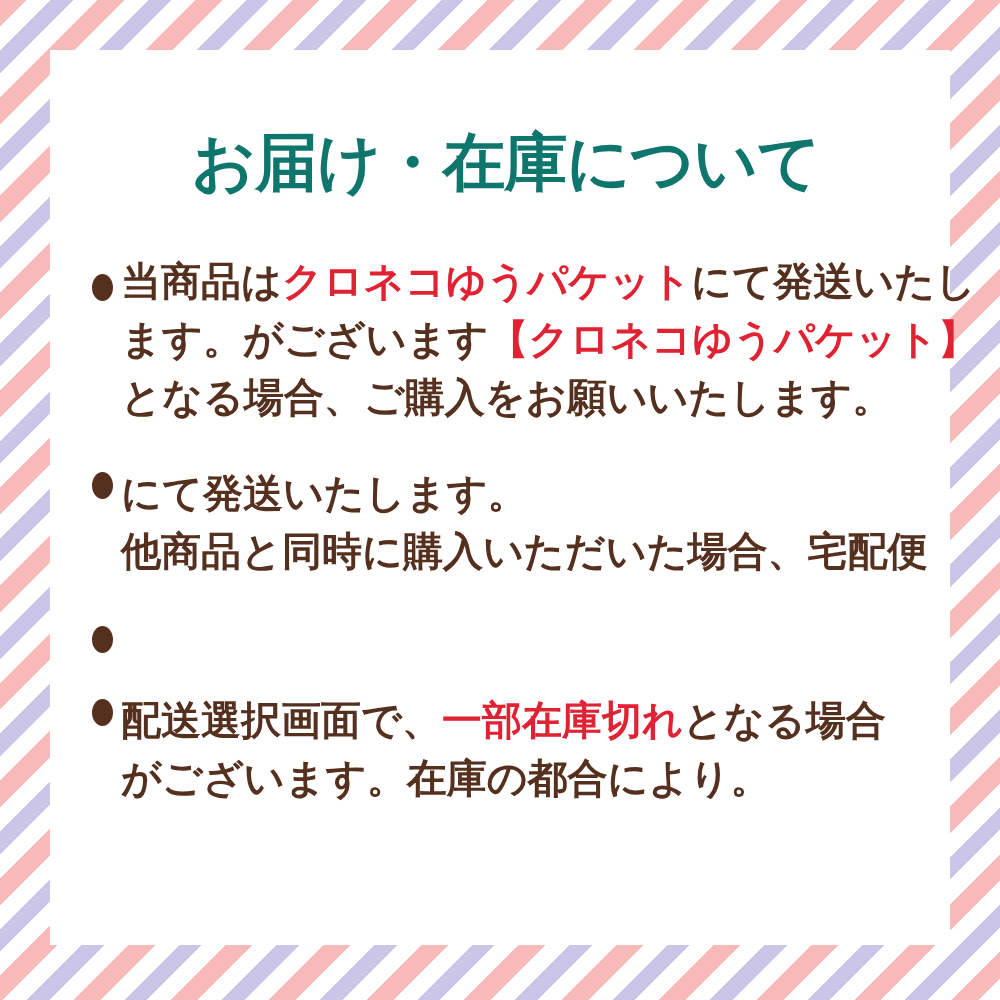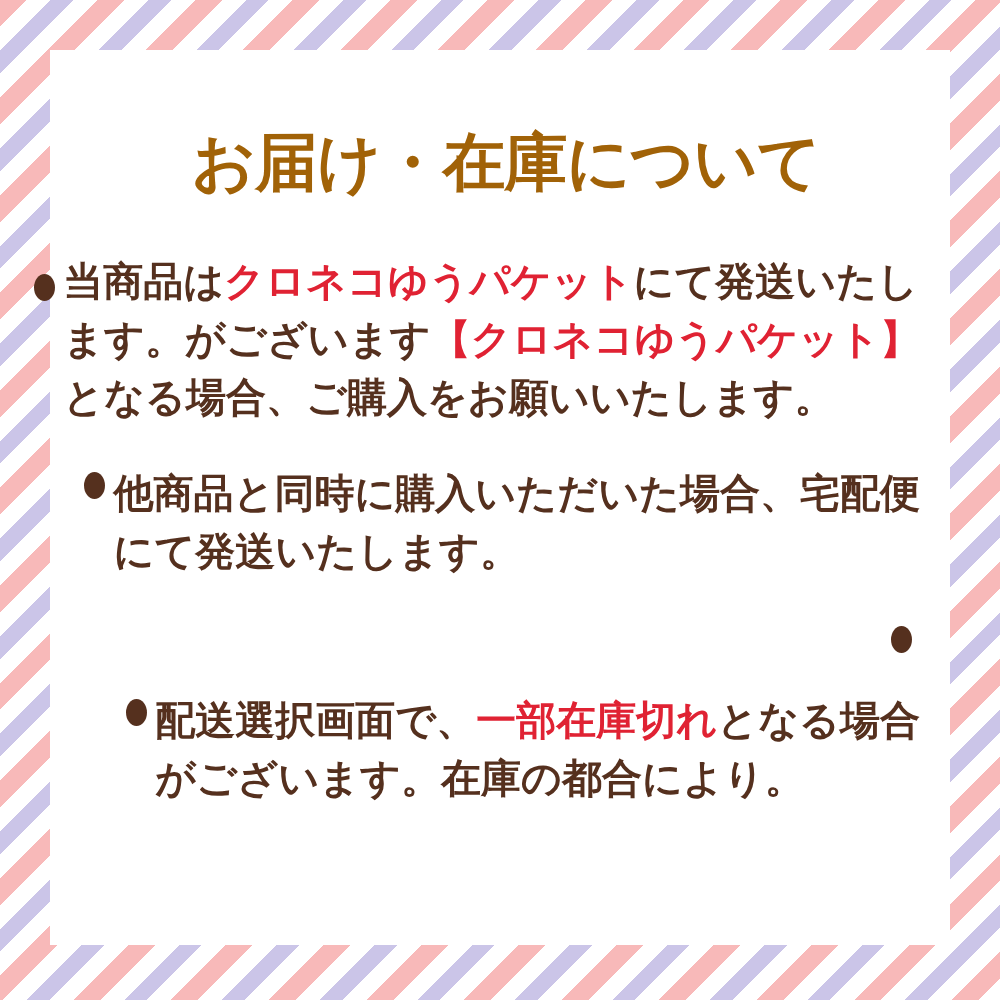--- a/index.html
+++ b/index.html
@@ -17,33 +17,32 @@
       #ffffff 52px, #ffffff 69px
     );
   }
   .panel{
     position:absolute;left:50px;top:50px;width:900px;height:895px;
     background:#ffffff;
     box-sizing:border-box;
     padding:80px 30px 0 42px;
   }
   .title{
-    color:#a16207;
+    color:#0f766e;
     font-size:63px;
     font-weight:900;
     text-align:center;
     letter-spacing:-1px;
     line-height:66px;
     margin:0 0 56px 0;
   }
   .bullet{
     display:flex;
     align-items:flex-start;
     margin-bottom:38px;
-    justify-content:flex-end;
   }
   .dot{
     flex:0 0 auto;
     width:21px;height:27px;
     background:#55301e;
     border-radius:50%;
     margin:8px 8px 0 0;
   }
   .bullet.first .dot{margin-top:22px;}
   .bullet-text{
@@ -66,22 +65,22 @@
           <span class="dot"></span>
           <div class="bullet-text">
             <div class="line"><span>当商品は</span><span class="hl">クロネコゆうパケット</span><span>にて発送いたし</span></div>
             <div class="line"><span>ます。がございます</span><span class="hl">【クロネコゆうパケット】</span></div>
             <div class="line"><span>となる場合、ご購入をお願いいたします。</span></div>
           </div>
         </div>
         <div class="bullet">
           <span class="dot"></span>
           <div class="bullet-text">
+            <div class="line"><span>にて発送いたします。</span></div>
             <div class="line"><span>他商品と同時に購入いただいた場合、宅配便</span></div>
-            <div class="line"><span>にて発送いたします。</span></div>
           </div>
         </div>
         <div class="bullet">
           <span class="dot"></span>
           <div class="bullet-text">
           </div>
         </div>
         <div class="bullet">
           <span class="dot"></span>
           <div class="bullet-text">

